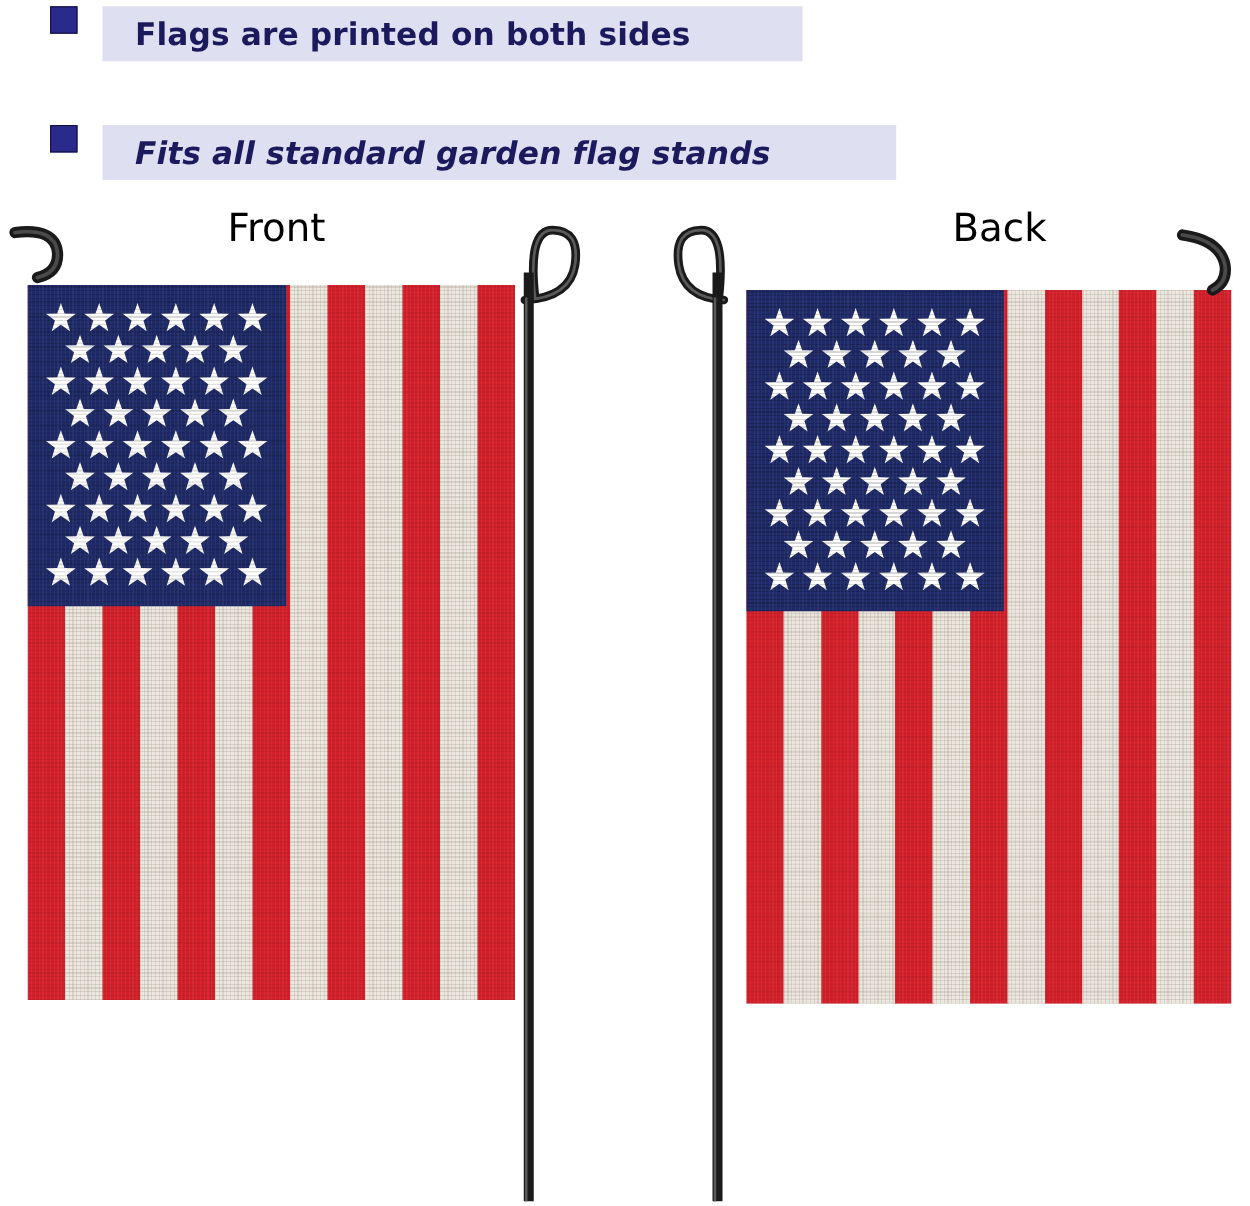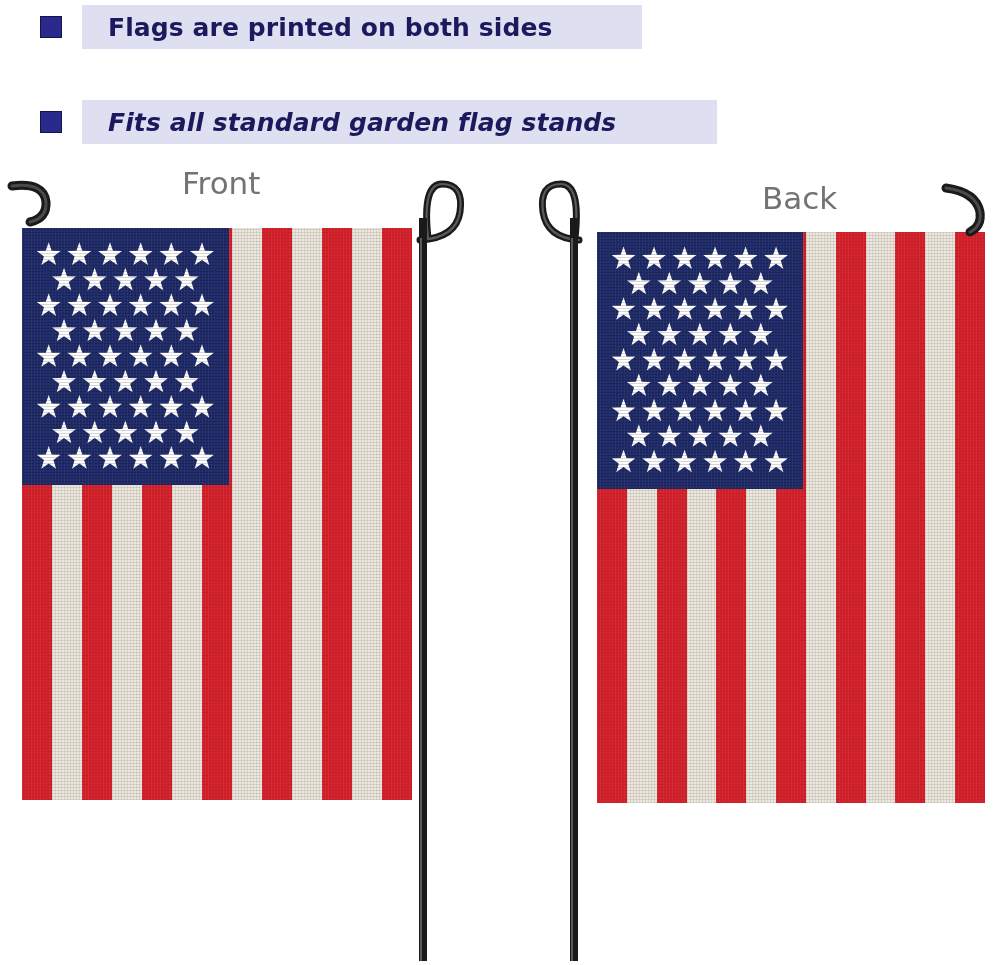--- a/index.html
+++ b/index.html
@@ -12,21 +12,21 @@
     height: 965px;
     position: relative;
     overflow: hidden;
     font-family: "Liberation Sans", sans-serif;
   }
 
   
   .feature-row {
     position: absolute;
     display: flex;
-    align-items: center;
+    align-items: flex-start;
     height: 44px;
   }
   #feature-row-0 { left: 40px; top: 5px; }
   #feature-row-1 { left: 40px; top: 100px; }
 
   .bullet-square {
     width: 22px;
     height: 22px;
     background: #2a2a8c;
     border: 1px solid #14144a;
@@ -51,26 +51,26 @@
     color: #1a1a5c;
     white-space: nowrap;
     line-height: 1;
   }
 
   
   .side-label {
     position: absolute;
     font-family: "DejaVu Sans", sans-serif;
     font-size: 31px;
-    color: #737373;
+    color: #000000;
     white-space: nowrap;
     line-height: 1;
   }
   #side-label-front { left: 182px; top: 168px; }
-  #side-label-back  { left: 762px; top: 183px; }
+  #side-label-back  { left: 762px; top: 168px; }
 
   
   .flag {
     position: absolute;
     overflow: hidden;
   }
   #flag-front { left: 22px;  top: 228px; width: 390px; height: 572px; }
   #flag-back  { left: 597px; top: 232px; width: 388px; height: 571px; }
 
   .stripes {

